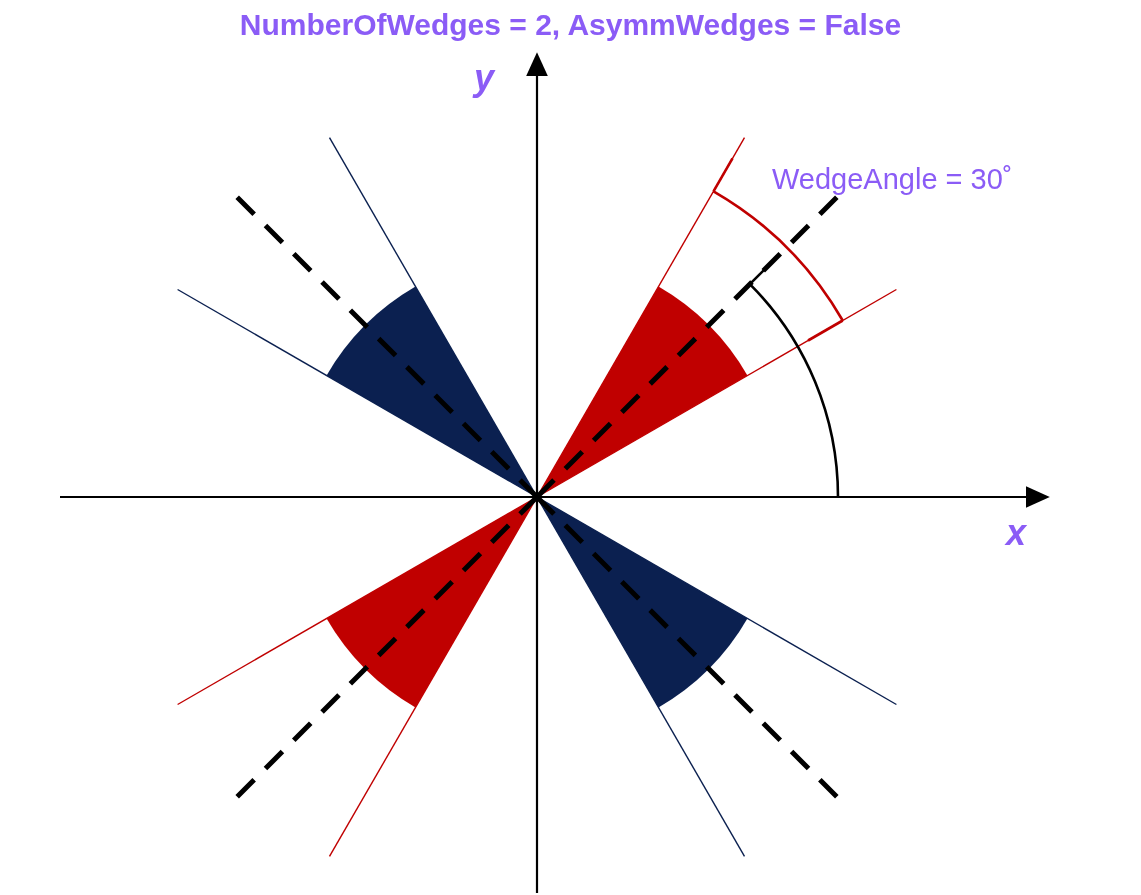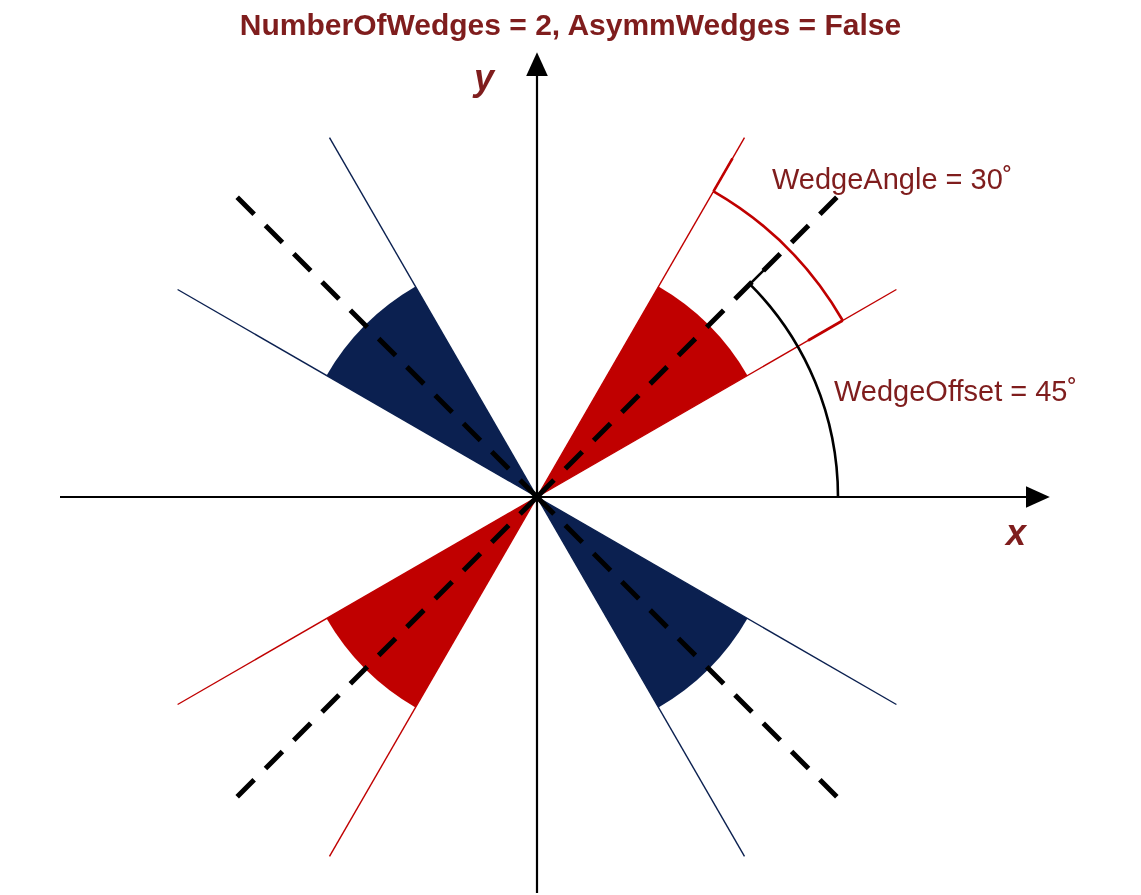--- a/index.html
+++ b/index.html
@@ -1,20 +1,20 @@
 <!DOCTYPE html>
 <html><head>
 <meta charset="utf-8">
 <style>
   html,body{margin:0;padding:0;background:#ffffff;}
   body{width:1141px;height:895px;overflow:hidden;
        font-family:"Liberation Sans", sans-serif;}
   #stage{position:relative;width:1141px;height:895px;background:#fff;}
   svg#diagram{position:absolute;left:0;top:0;width:1141px;height:895px;}
-  .lbl{position:absolute;color:#7f1d1d;white-space:nowrap;}
+  .lbl{position:absolute;color:#8b5cf6;white-space:nowrap;}
   #title{left:0;top:8px;width:1141px;text-align:center;font-size:30px;font-weight:600;}
   #ylabel{left:474px;top:57px;font-size:36px;font-weight:700;font-style:italic;}
   #xlabel{left:1006px;top:512px;font-size:36px;font-weight:700;font-style:italic;}
   #wedgeangle-label{left:772px;top:163px;font-size:29px;font-weight:400;}
   #wedgeoffset-label{left:834px;top:375px;font-size:29px;font-weight:500;}
 </style>
 </head>
 <body>
 
 <div id="stage">
@@ -63,15 +63,14 @@
   </svg>
 
   <div class="lbl" id="title">NumberOfWedges = 2, AsymmWedges = False</div>
 
   <div class="lbl" id="ylabel">y</div>
 
   <div class="lbl" id="xlabel">x</div>
 
   <div class="lbl" id="wedgeangle-label">WedgeAngle = 30˚</div>
 
-  <div class="lbl" id="wedgeoffset-label">WedgeOffset = 45˚</div>
 
 </div>
 
 </body></html>

